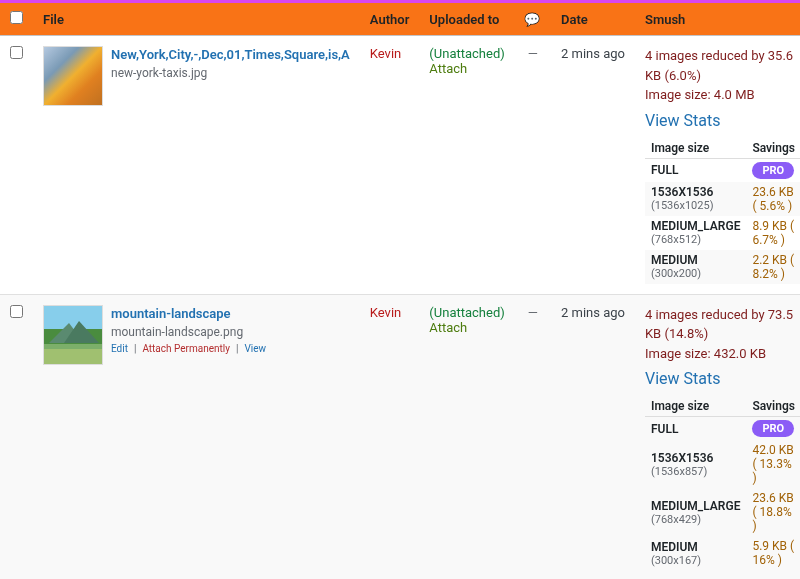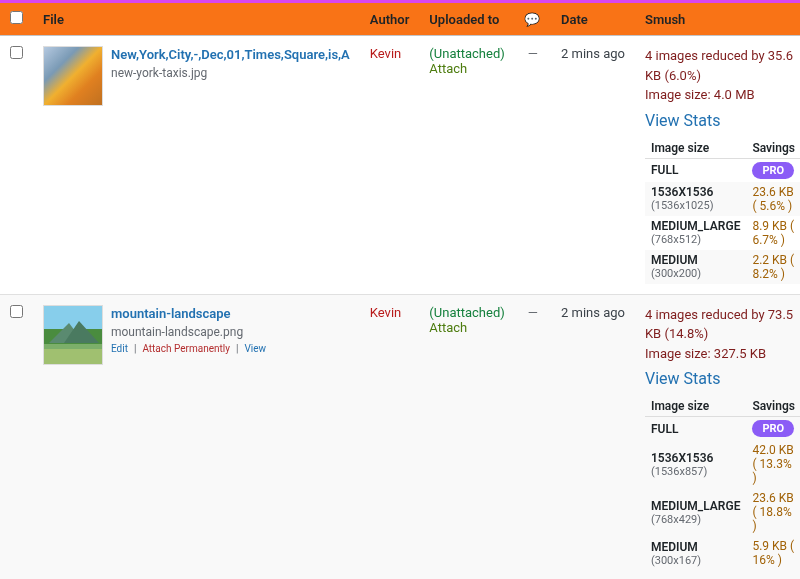--- a/index.html
+++ b/index.html
@@ -282,21 +282,21 @@
         </td>
         <td><a href="#" class="author-link">Kevin</a></td>
         <td class="uploaded-cell">
     <span class="unattached">(Unattached)</span>
     <a href="#" class="attach-link">Attach</a></td>
         <td class="col-comment"><span class="dash">—</span></td>
         <td class="date-cell"><span>2 mins ago</span></td>
         <td class="smush-cell">
     <div class="smush-summary">
       <span>4 images reduced by 73.5 KB (14.8%)</span><br>
-      <span>Image size: 327.5 KB</span>
+      <span>Image size: 432.0 KB</span>
     </div>
     <a href="#" class="view-stats">View Stats</a>
     <table class="smush-table">
       <thead>
         <tr>
           <th>Image size</th>
           <th>Savings</th>
         </tr>
       </thead>
       <tbody>

